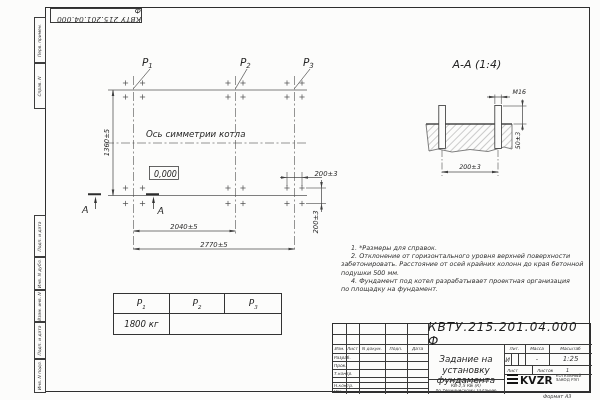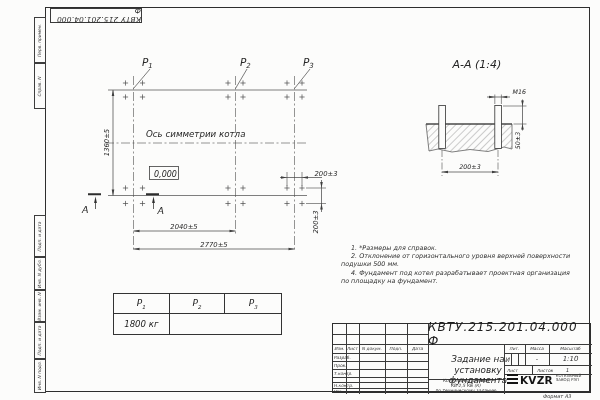--- a/index.html
+++ b/index.html
@@ -25,21 +25,21 @@
   .ltable .c:nth-child(n+4){border-bottom:none;font-size:8.6px;}
   .ltable sub{font-size:5.5px;}
   .tb{position:absolute;left:332px;top:323px;width:259px;height:69.5px;border:1.2px solid #2e2e2e;box-sizing:border-box;}
   .hl{position:absolute;height:0;border-top:0.8px solid #3a3a3a;}
   .vl{position:absolute;width:0;border-left:0.8px solid #3a3a3a;}
   .lbl{position:absolute;font-size:4.3px;font-style:italic;color:#333;white-space:nowrap;}
   .ctr{display:flex;align-items:center;justify-content:center;text-align:center;}
   .doccell{position:absolute;left:95px;top:0;width:164px;height:20px;display:flex;align-items:center;
            justify-content:center;font-size:12px;font-style:italic;letter-spacing:1px;color:#1e1e1e;}
   .namecell{position:absolute;left:95px;top:20px;width:76px;height:52px;display:flex;flex-direction:column;
-            align-items:center;justify-content:center;font-size:8.8px;line-height:10.6px;font-style:italic;margin-left:12px;}
+            align-items:center;justify-content:center;font-size:8.8px;line-height:10.6px;font-style:italic;}
   .subcell{position:absolute;left:95px;top:55px;width:76px;height:14.5px;display:flex;flex-direction:column;
            align-items:center;justify-content:center;font-size:4.4px;line-height:4.8px;font-style:italic;color:#333;}
   .logo{position:absolute;left:171px;top:50px;width:88px;height:19.5px;display:flex;}
   .logo-ic{width:11px;height:12px;margin-left:3px;background:repeating-linear-gradient(#141414 0 2.3px,#fcfcfb 2.3px 3.9px);}
   .logo-tx{font-weight:bold;font-size:10.5px;letter-spacing:.2px;color:#141414;margin-left:2px;}
   .logo-cap{margin-left:3px;font-size:3.9px;line-height:4.4px;color:#3a3a3a;}
   .fmt{position:absolute;left:543px;top:392.5px;font-size:5px;font-style:italic;color:#3a3a3a;}
 </style>
 </head>
 <body>
@@ -221,20 +221,21 @@
         <path d="M442 172L448 170.7L448 173.3Z" fill="#3f3f3f"></path>
         <path d="M498 172L492 170.7L492 173.3Z" fill="#3f3f3f"></path>
         <text x="470" y="168.5" font-size="6.3" text-anchor="middle">200±3</text>
       </g>
     </g>
   </svg>
 
   <div class="notes">
     <div class="ind">1. *Размеры для справок.</div>
     <div class="ind">2. Отклонение от горизонтального уровня верхней поверхности</div>
+    <div>забетонировать. Расстояние от осей крайних колонн до края бетонной</div>
     <div>подушки 500 мм.</div>
     <div class="ind">4. Фундамент под котел разрабатывает проектная организация</div>
     <div>по площадку на фундамент.</div>
   </div>
 
   <div class="ltable">
     <div class="c">
         <span><span>P</span><sub>1</sub></span>
       </div>
     <div class="c">
@@ -295,21 +296,21 @@
       <div>Котел водогрейный</div>
       <div>КВ-2,5 КБ (К)</div>
       <div>по техническому заданию</div>
     </div>
 
     <div class="lbl ctr" style="left:171px;top:20px;width:21px;height:9px;">Лит.</div>
     <div class="lbl ctr" style="left:192px;top:20px;width:24px;height:9px;">Масса</div>
     <div class="lbl ctr" style="left:216px;top:20px;width:43px;height:9px;">Масштаб</div>
     <div class="lbl ctr" style="left:171px;top:29px;width:7px;height:12px;font-size:6.3px;">И</div>
     <div class="lbl ctr" style="left:192px;top:29px;width:24px;height:12px;font-size:6.5px;">-</div>
-    <div class="lbl ctr" style="left:216px;top:29px;width:43px;height:12px;font-size:7px;">1:10</div>
+    <div class="lbl ctr" style="left:216px;top:29px;width:43px;height:12px;font-size:7px;">1:25</div>
 
     <div class="lbl" style="left:3px;top:43.5px;left:174px;">Лист</div>
     <div class="lbl" style="left:204px;top:43.5px;">Листов</div>
     <div class="lbl" style="left:233px;top:43px;font-size:5px;">1</div>
 
     <div class="logo">
       <div class="logo-ic"></div>
       <div class="logo-tx">KVZR</div>
       <div class="logo-cap">
         <div>КОТЕЛЬНЫЙ</div>

